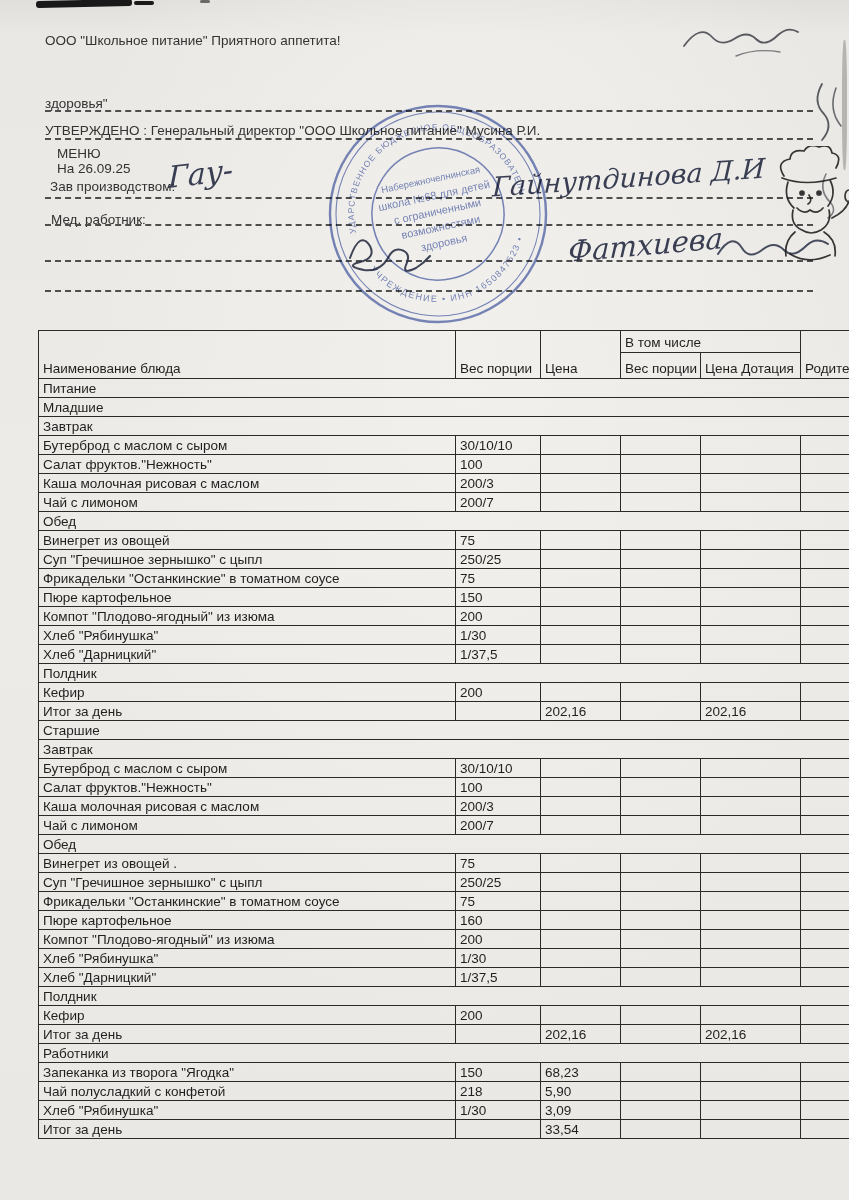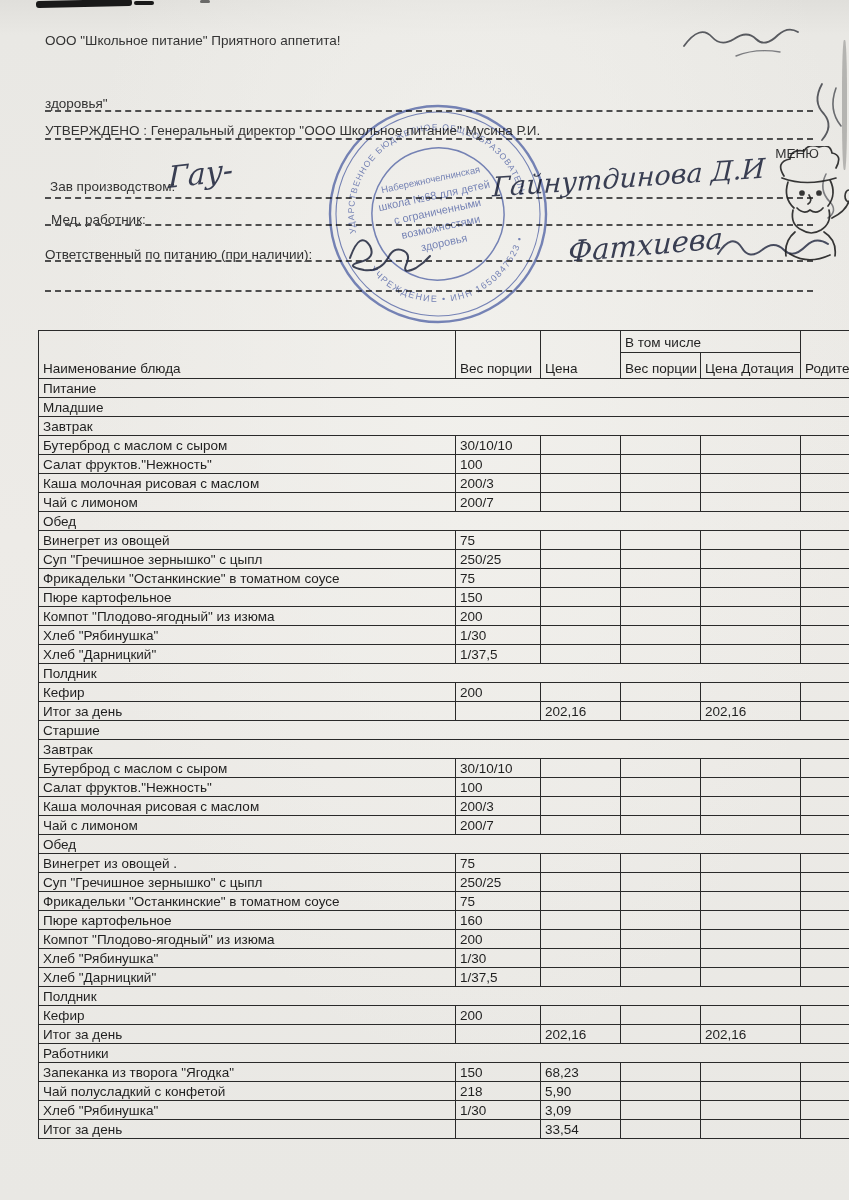--- a/index.html
+++ b/index.html
@@ -4,21 +4,21 @@
 <style>
   html,body{margin:0;padding:0;background:#6e6e6e;}
   .page{position:relative;width:849px;height:1200px;overflow:hidden;
     background:
       radial-gradient(ellipse at 55% 30%, #f1f0ec 0%, rgba(241,240,236,0) 60%),
       linear-gradient(180deg,#e0dfdb 0px,#e9e8e4 35px,#edebe7 45%,#e9e8e4 100%);
     font-family:"Liberation Sans","DejaVu Sans",sans-serif;color:#2b2b2b;}
   .abs{position:absolute;}
   .t{font-size:13.5px;line-height:17px;white-space:nowrap;color:#333;}
   .just{white-space:normal;text-align:justify;text-align-last:justify;}
-  .ctrblock{left:49px;width:770px;text-align:right;}
+  .ctrblock{left:57px;width:770px;text-align:left;}
   .dash{border-bottom:2.5px dashed #4e4e4e;height:0;}
 
   
   .smudge{background:#191919;border-radius:3px;}
 
   
   .hw{position:absolute;font-family:"DejaVu Serif",serif;font-style:italic;
       color:#2a3046;opacity:.92;white-space:nowrap;}
 
   
@@ -49,28 +49,28 @@
 
   <div class="abs t" style="left:45px;top:32px;">ООО "Школьное питание" Приятного аппетита!</div>
 
   <div class="abs t" style="left:45px;top:95px;">здоровья"</div>
   <div class="abs dash" style="left:45px;top:110px;width:768px;"></div>
 
   <div class="abs t" style="left:45px;top:122px;">УТВЕРЖДЕНО : Генеральный директор "ООО Школьное питание" Мусина Р.И.</div>
   <div class="abs dash" style="left:45px;top:138px;width:768px;"></div>
 
   <div class="abs t ctrblock" style="top:145px;">МЕНЮ</div>
+  <div class="abs t ctrblock" style="top:160px;">На 26.09.25</div>
 
   <div class="abs t" style="left:50px;top:178px;">Зав производством:</div>
   <div class="abs dash" style="left:45px;top:197px;width:768px;"></div>
 
   <div class="abs t" style="left:51px;top:211px;">Мед. работник:</div>
   <div class="abs dash" style="left:45px;top:224px;width:768px;"></div>
 
-  <div class="abs t" style="left:45px;top:246px;">Ответственный по питанию (при наличии):</div>
   <div class="abs dash" style="left:45px;top:260px;width:768px;"></div>
 
   <div class="abs dash" style="left:45px;top:290px;width:768px;"></div>
 
   <div class="hw" style="left:168px;top:156px;font-size:30px;transform:rotate(-7deg) skewX(-8deg);">Гау-</div>
   <div class="hw" style="left:492px;top:162px;font-size:27px;transform:rotate(-4deg) skewX(-6deg);">Гайнутдинова Д.И</div>
   <div class="hw" style="left:568px;top:228px;font-size:29px;transform:rotate(-5deg) skewX(-7deg);">Фатхиева</div>
 
   <svg class="abs" style="left:342px;top:224px;" width="95" height="48" viewBox="0 0 95 48">
     <path d="M8 34 q10 -28 20 -12 q6 12 -10 16 q-16 4 4 8 q16 2 24 -12 q6 -12 16 -7 q7 4 2 14 q-4 10 10 3 q8 -5 14 -12" fill="none" stroke="#2a3046" stroke-width="2" stroke-linecap="round" opacity=".9"></path>

